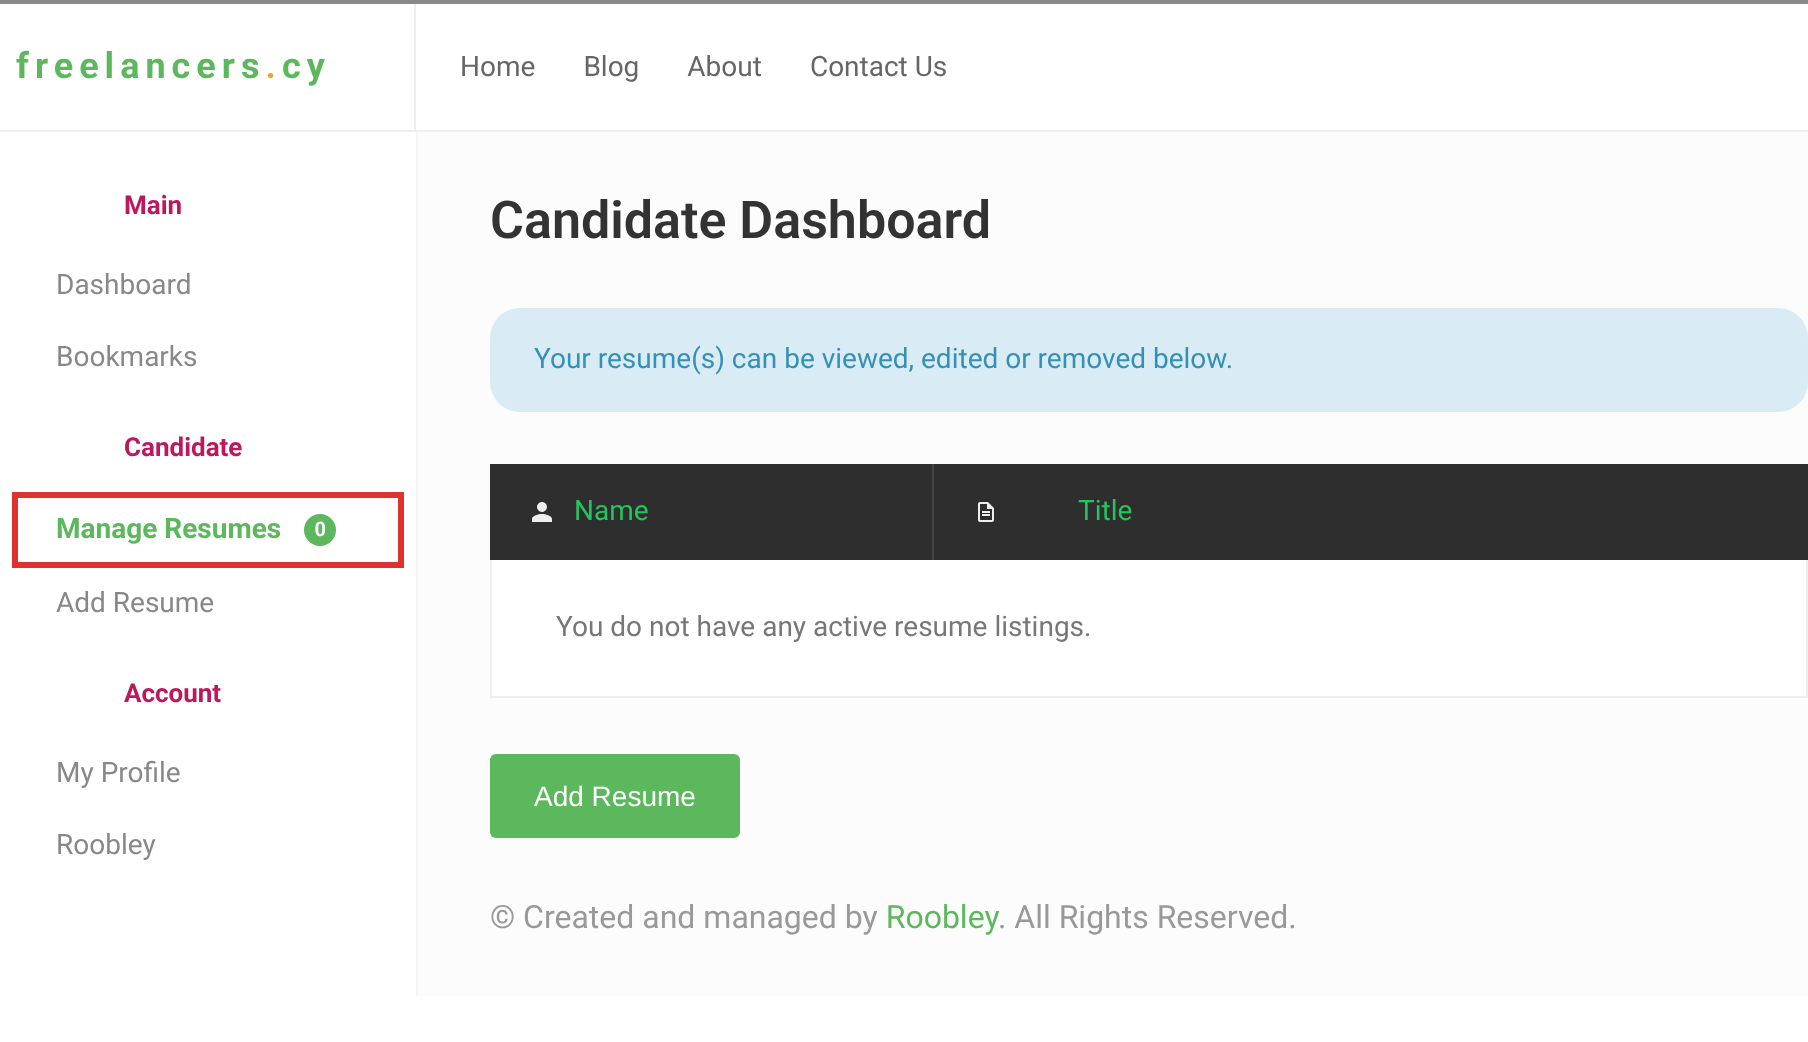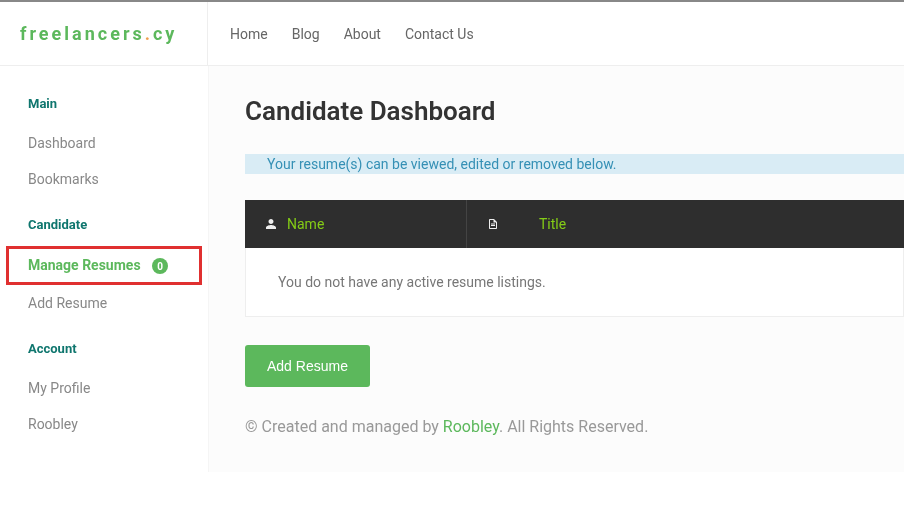--- a/index.html
+++ b/index.html
@@ -10,21 +10,21 @@
       border-top: 2px solid #888;
       border-bottom: 1px solid #eee;
       height: 66px;
       background: #fff;
     }
     .logo-box {
       width: 208px;
       border-right: 1px solid #eee;
       display: flex;
       align-items: center;
-      padding-left: 20px;
+      padding-left: 8px;
     }
     .logo {
       font-size: 18px;
       font-weight: 700;
       letter-spacing: 3px;
       color: #5cb85c;
     }
     .logo .dot { color: #f0a050; }
     .nav {
       display: flex;
@@ -41,24 +41,25 @@
     .body-wrap { display: flex; }
     
     .sidebar {
       width: 208px;
       background: #fff;
       padding: 30px 0 30px 0;
     }
     .sidebar-heading {
       font-size: 13px;
       font-weight: 700;
-      color: #0f766e;
+      color: #be185d;
       padding: 0 28px;
       margin-bottom: 14px;
       margin-top: 20px;
+      margin-left: 34px;
     }
     .sidebar-heading:first-child { margin-top: 0; }
     .sidebar-item {
       display: block;
       padding: 10px 28px;
       color: #888;
       font-size: 14px;
       text-decoration: none;
       cursor: pointer;
     }
@@ -100,29 +101,30 @@
     .breadcrumb {
       color: #999;
       font-size: 14px;
       margin-bottom: 30px;
     }
     .breadcrumb-sep { margin: 0 6px; color: #bbb; }
     
     .info-banner {
       background: #d9ecf5;
       color: #3590b5;
-      padding: 2px 22px;
+      padding: 18px 22px;
       font-size: 14px;
       margin-bottom: 26px;
+      border-radius: 15px;
     }
     
     .table-head {
       display: flex;
       background: #2e2e2e;
-      color: #84cc16;
+      color: #22c55e;
       font-size: 14px;
     }
     .th {
       padding: 16px 20px;
       border-right: 1px solid #444;
       display: flex;
       align-items: center;
       gap: 10px;
     }
     .th:first-child { width: 222px; }

